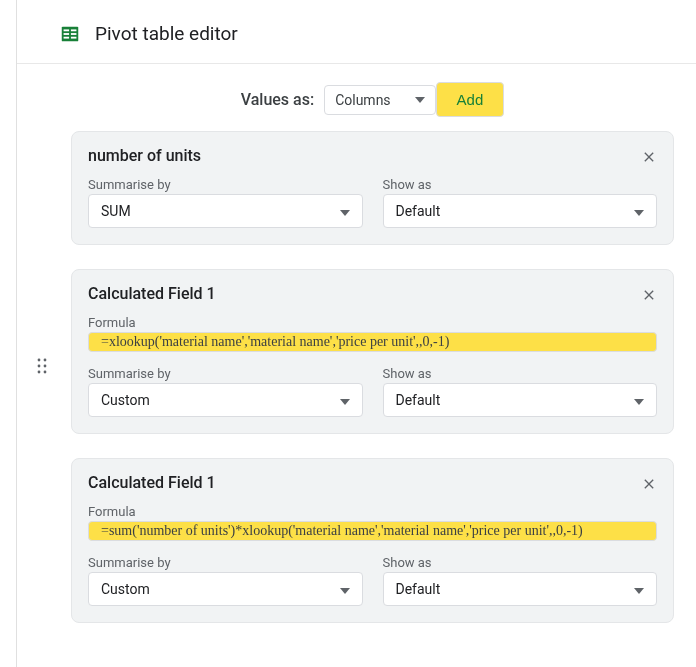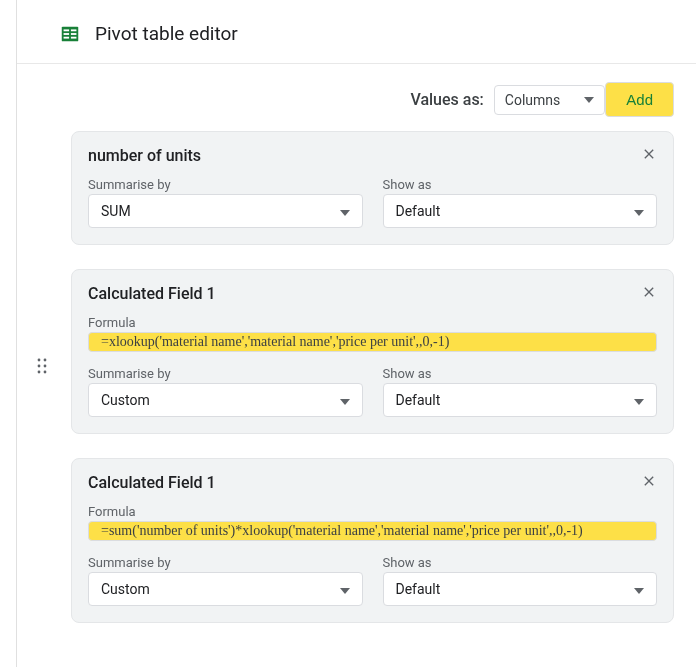--- a/index.html
+++ b/index.html
@@ -37,21 +37,21 @@
     color: #202124;
   }
   .scroll {
     padding: 18px 38px 20px 54px;
     flex: 1;
     overflow-y: auto;
   }
   .row {
     display: flex;
     align-items: center;
-    justify-content: flex-end;
+    justify-content: center;
     margin-bottom: 14px;
   }
   .row-left {
     display: flex;
     align-items: center;
     gap: 10px;
   }
   .label-strong {
     font-size: 16px;
     font-weight: 500;
@@ -81,21 +81,21 @@
   }
   .card {
     background: #f1f3f4;
     border: 1px solid #e4e6e8;
     border-radius: 8px;
     padding: 14px 16px 16px 16px;
     margin-bottom: 24px;
   }
   .card-head {
     display: flex;
-    align-items: flex-start;
+    align-items: flex-end;
     justify-content: space-between;
     margin-bottom: 12px;
   }
   .card-title {
     font-size: 16px;
     font-weight: 500;
     color: #202124;
   }
   .close-x {
     color: #5f6368;

